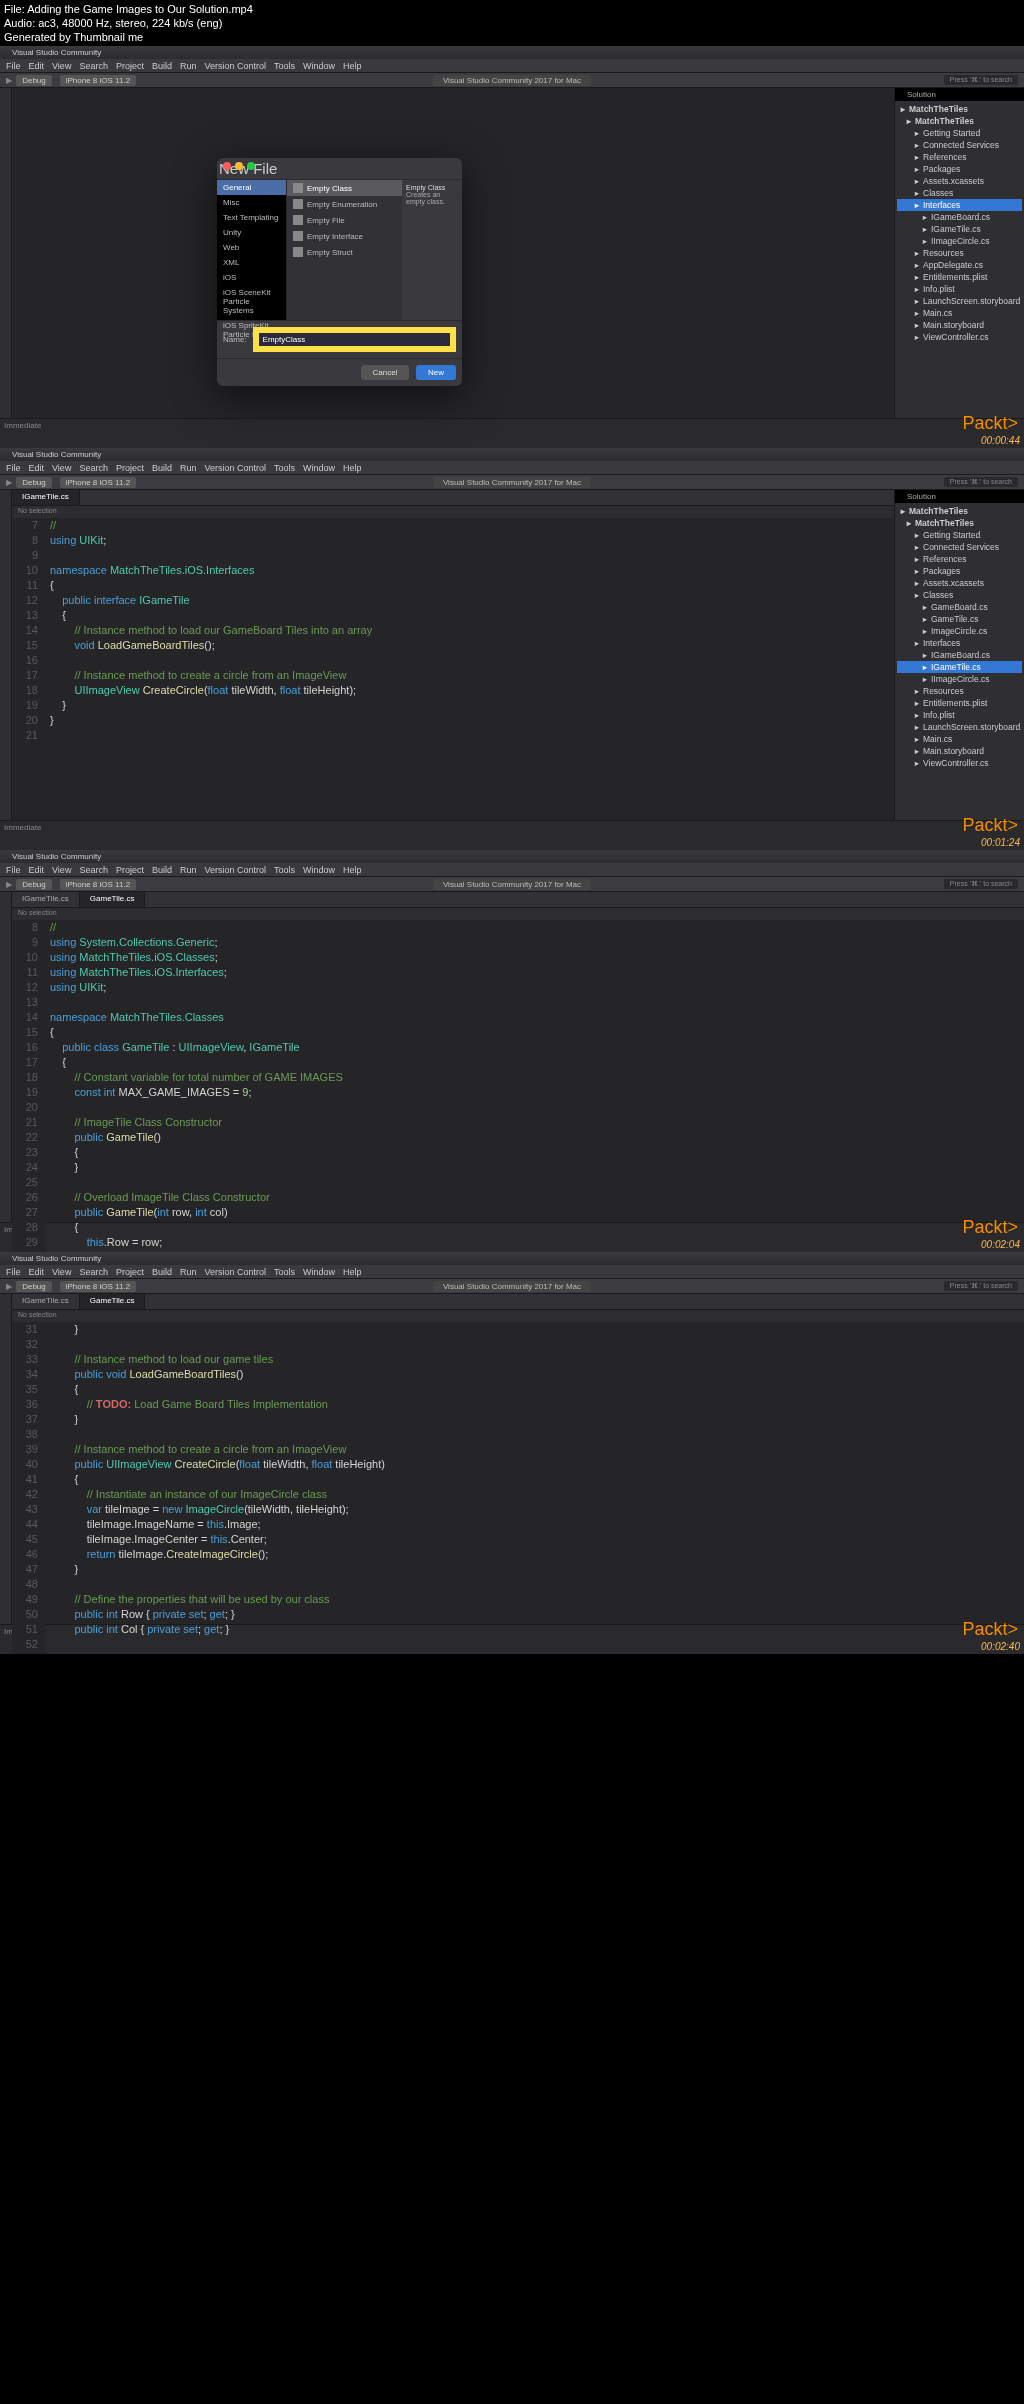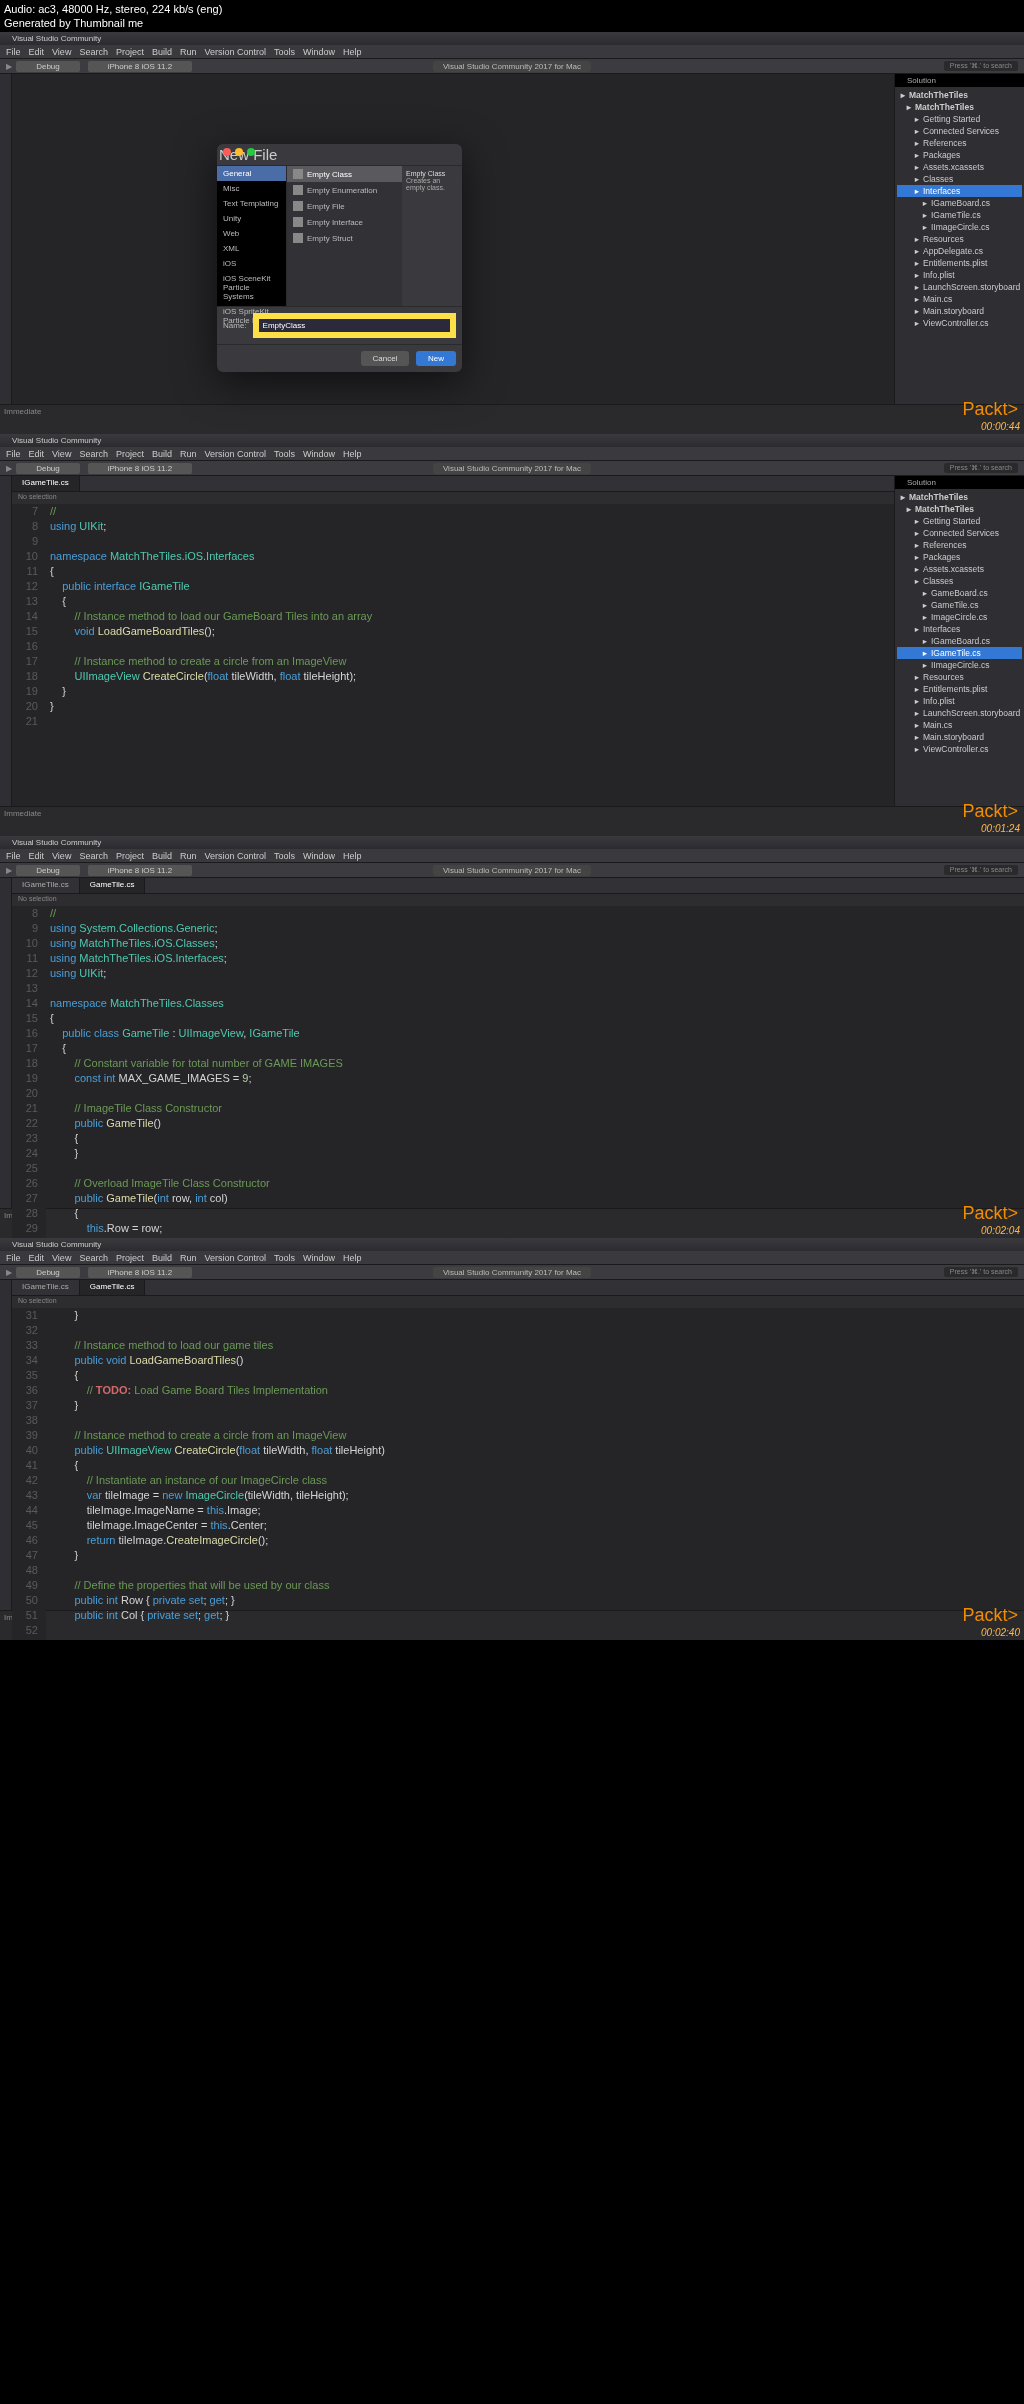--- a/index.html
+++ b/index.html
@@ -5,21 +5,21 @@
 *{margin:0;padding:0;box-sizing:border-box;font-family:Arial,sans-serif}
 body{background:#000;color:#fff;width:1024px}
 .header-info{background:#000;padding:2px 4px;font-size:11px;line-height:14px}
 .panel{background:#2b2b2f;position:relative}
 .mac-bar{height:13px;background:linear-gradient(#3a3a3e,#2c2c30);display:flex;align-items:center;padding:0 6px;font-size:8px;color:#ccc}
 .mac-apple{margin-right:6px}
 .menu-bar{height:14px;background:#3a3a3e;display:flex;align-items:center;padding:0 6px;font-size:9px;color:#ccc;gap:8px;border-bottom:1px solid #1a1a1c}
 .menu-bar span{cursor:pointer}
 .toolbar{height:15px;background:#3c3c40;display:flex;align-items:center;padding:0 6px;font-size:8px;color:#ccc;border-bottom:1px solid #1a1a1c}
 .tb-play{color:#888}
-.tb-debug{background:#555;padding:1px 20px;border-radius:2px;margin:0 4px}
+.tb-debug{background:#555;padding:1px 6px;border-radius:2px;margin:0 4px}
 .ide-body{display:flex;height:330px}
 .ide-left{width:12px;background:#2f2f33;border-right:1px solid #1a1a1c}
 .ide-main{flex:1;background:#252528;position:relative}
 .ide-right{width:130px;background:#2f2f33;border-left:1px solid #1a1a1c;font-size:9px}
 .sol-header{background:#000000;padding:2px 12px;color:#aaa;font-size:8px}
 .tree{padding:2px}
 .tree-item{padding:1px 2px;color:#ccc;white-space:nowrap;cursor:pointer;font-size:8.5px}
 .tree-item.bold{font-weight:bold}
 .tree-item.sel{background:#3478d6;color:#fff}
 .tree-item .ico{display:inline-block;width:8px;text-align:center;margin-right:2px}
@@ -65,20 +65,21 @@
 .num{color:#b5cea8}
 .fn{color:#dcdcaa}
 .todo{color:#d16969;font-weight:bold}
 .search-box{margin-left:auto;background:#2a2a2d;padding:1px 6px;border-radius:2px;color:#888;font-size:7px}
 .center-title{position:absolute;left:50%;transform:translateX(-50%);background:#444;padding:1px 10px;border-radius:3px;font-size:8px;color:#bbb}
 </style>
 </head>
 <body>
 
 <div class="header-info">
+<div>File: Adding the Game Images to Our Solution.mp4</div>
 <div>Audio: ac3, 48000 Hz, stereo, 224 kb/s (eng)</div>
 <div>Generated by Thumbnail me</div>
 </div>
 
 <div class="panel">
 <div class="mac-bar">
       <span class="mac-apple"></span>
       <span>Visual Studio Community</span>
     </div>
 <div class="menu-bar" id="mb1">

